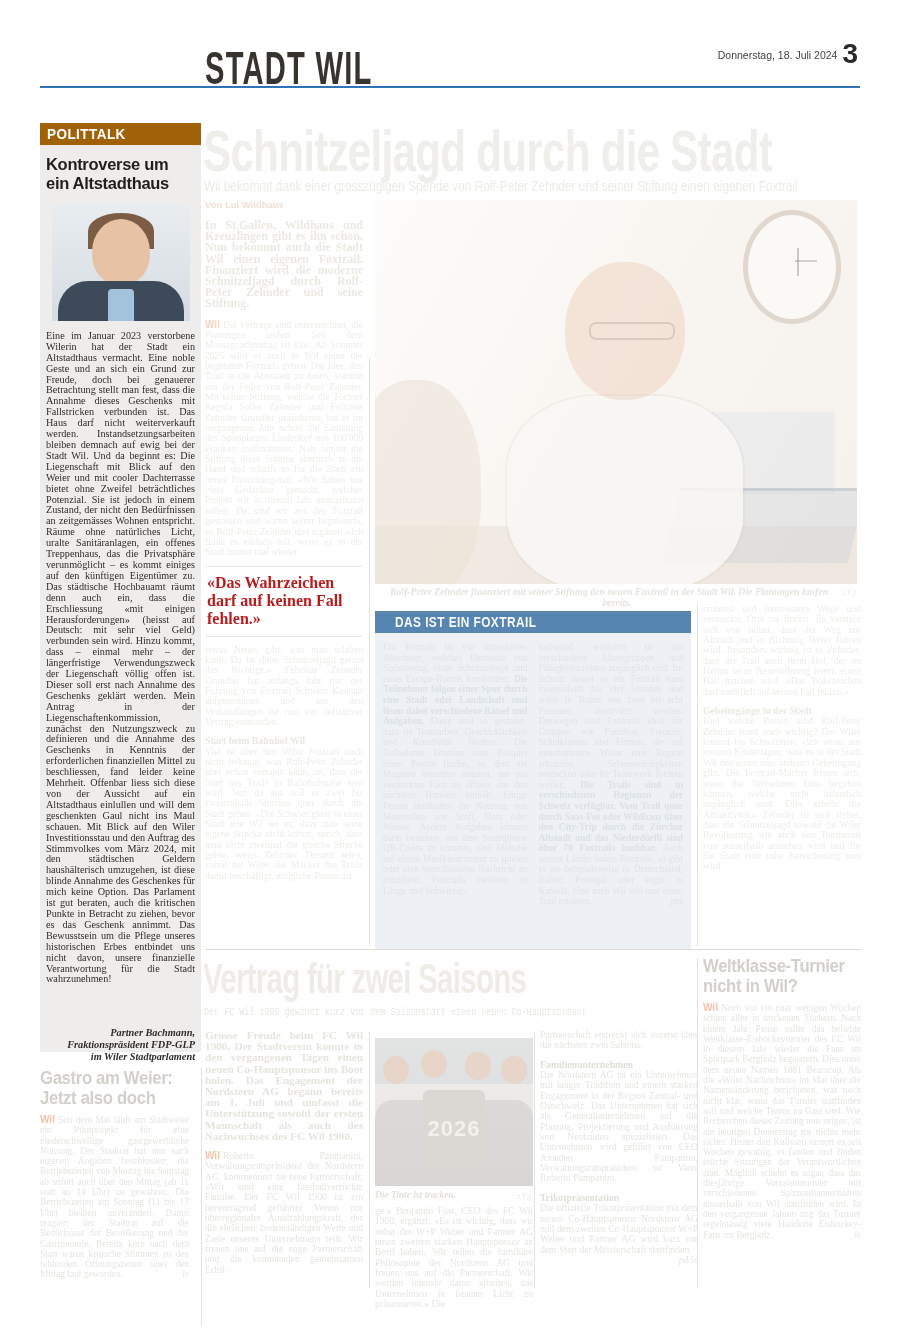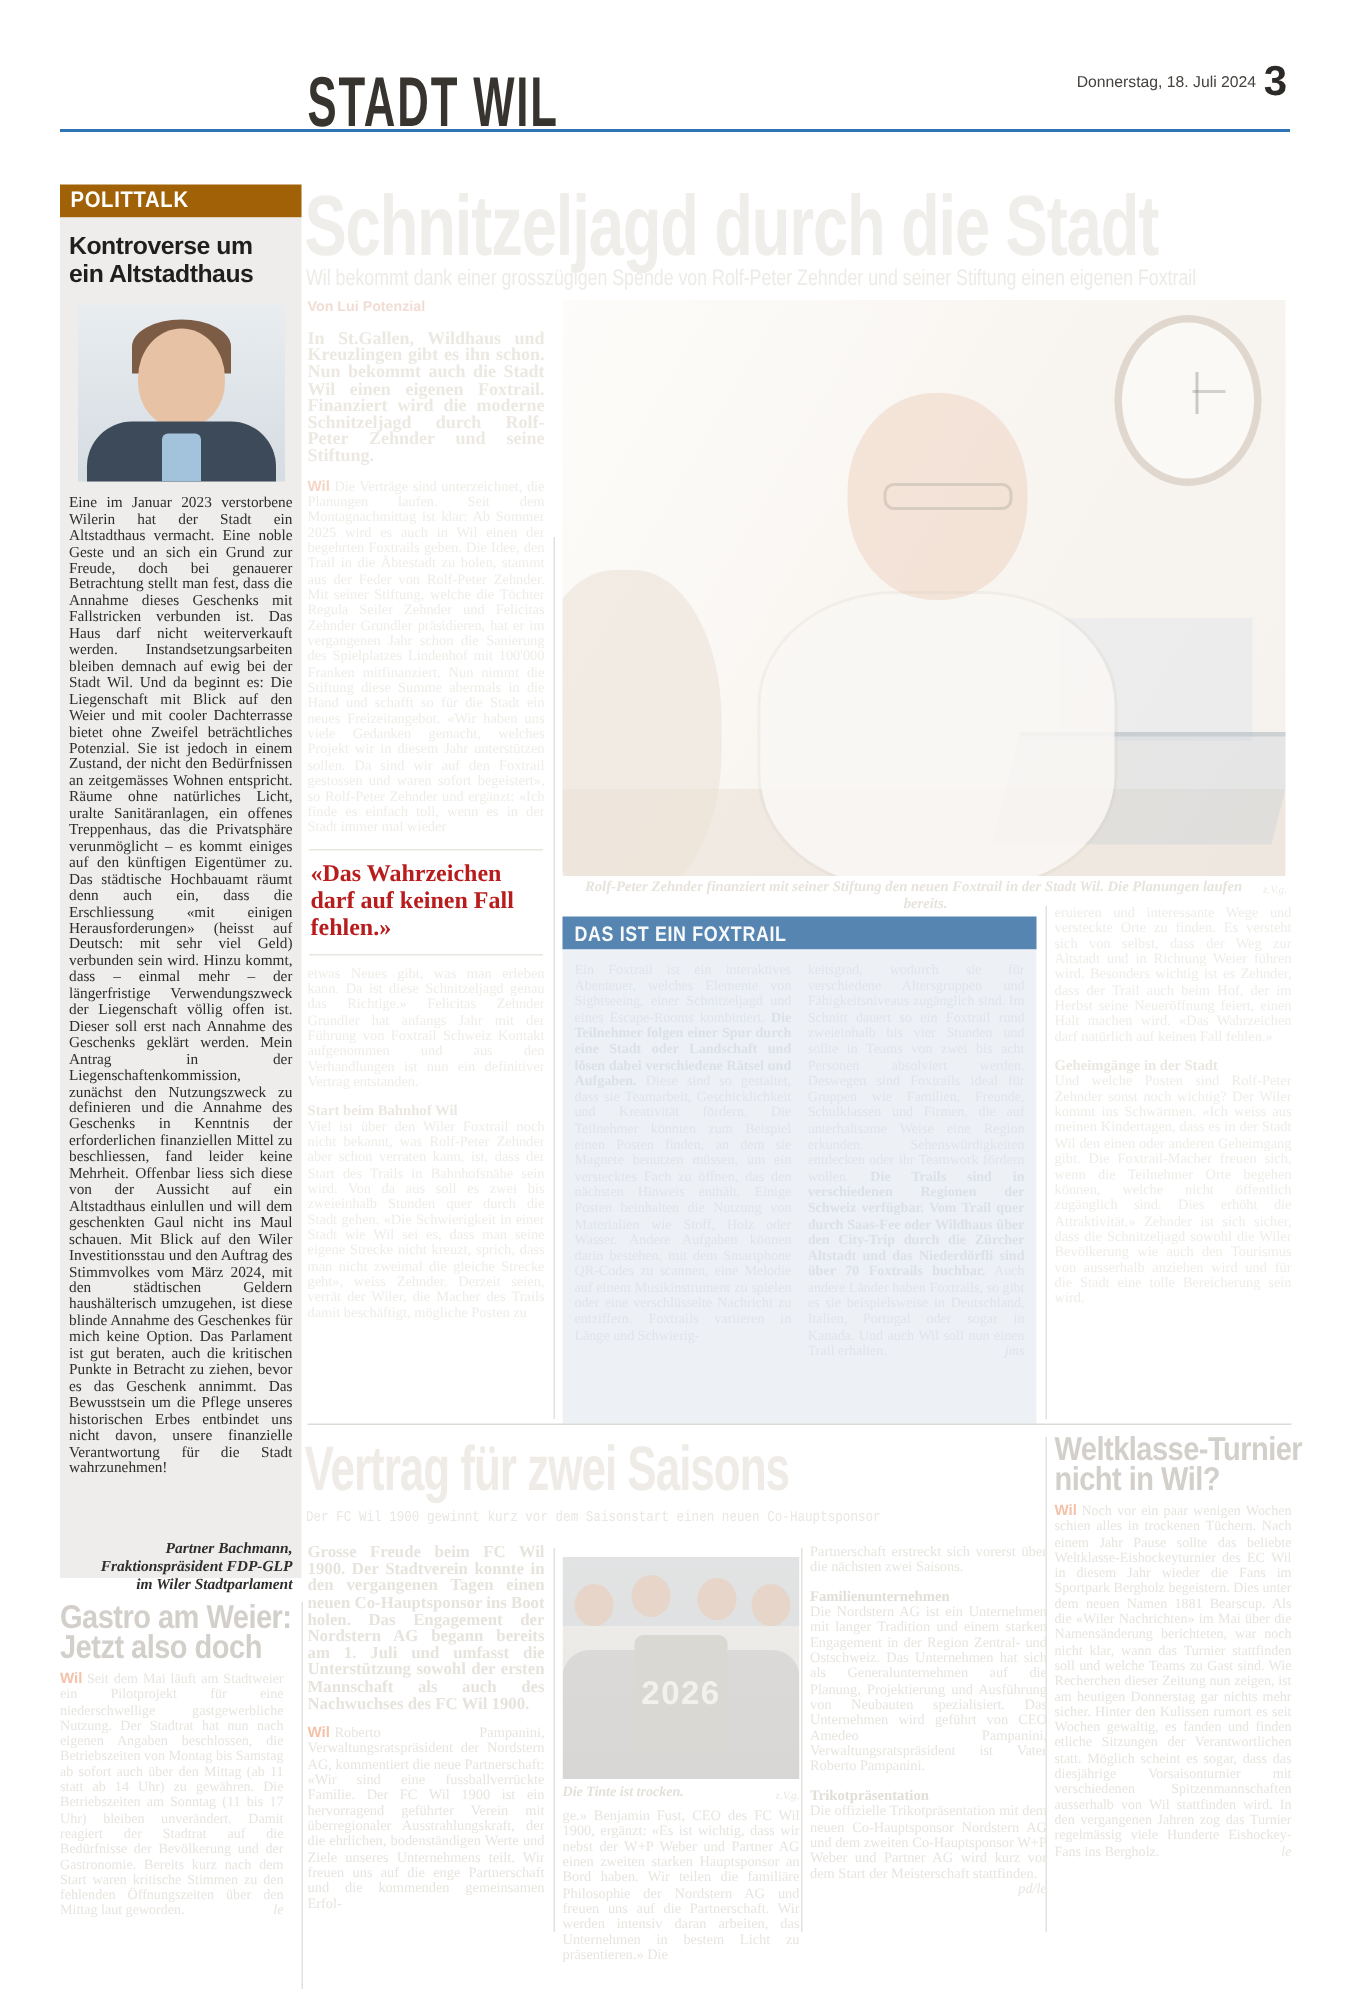--- a/index.html
+++ b/index.html
@@ -75,21 +75,21 @@
             border:5px solid rgba(197,184,168,.5);background:#fbf9f6;}
   .ph-hand1{position:absolute;right:58px;top:48px;width:2px;height:28px;background:rgba(120,115,108,.35);}
   .ph-hand2{position:absolute;right:40px;top:60px;width:22px;height:2px;background:rgba(120,115,108,.3);}
   .lead-caption{position:absolute;left:376px;top:586px;width:482px;font-style:italic;font-weight:bold;
                 font-size:9.8px;color:#e7e3dd;text-align:center;}
   .cap-credit{float:right;font-style:italic;font-weight:normal;font-size:7.5px;color:#edebe7;margin-top:2px;}
 
   
   .foxbox{position:absolute;left:375px;top:611px;width:316px;height:339px;}
   .fb-bar{height:22px;background:#5585b0;color:#f7f9fb;font-family:"Liberation Sans",sans-serif;
-          font-weight:bold;font-size:14px;line-height:22px;padding-left:8px;letter-spacing:.5px;}
+          font-weight:bold;font-size:14px;line-height:22px;padding-left:20px;letter-spacing:.5px;}
   .fb-bar .cond{transform:scaleX(.85);}
   .fb-body{background:#edf1f6;height:317px;box-sizing:border-box;padding:9px 8px;display:flex;gap:11px;}
   .fb-col{width:146px;font-size:9.4px;line-height:10.6px;text-align:justify;color:#e0e4ea;overflow:hidden;}
   .fb-bold{font-weight:bold;color:#dce0e7;}
   .fb-credit{float:right;font-style:italic;color:#dfe3e9;}
 
   
   .hrule-mid{position:absolute;left:205px;top:949px;width:656px;height:1px;background:#dedbd6;}
   .vrule{position:absolute;width:1px;background:#e5e2dd;}
 
@@ -109,21 +109,21 @@
   .cp-torso{position:absolute;left:0;bottom:0;width:100%;height:86px;border-radius:18px 18px 0 0;background:rgba(188,190,188,.35);}
   .cp-jersey{position:absolute;left:48px;top:52px;width:62px;height:78px;border-radius:6px;
              background:#d9d8d3;display:flex;align-items:center;justify-content:center;}
   .cp-year{font-family:"Liberation Sans",sans-serif;font-weight:bold;font-size:22px;
            letter-spacing:1px;color:#f2f1ed;}
   .ct-caption{margin-top:4px;font-style:italic;font-weight:bold;font-size:9.4px;color:#e4e0da;}
   .ct-capcredit{float:right;font-style:italic;font-weight:normal;font-size:7.5px;color:#eae7e2;margin-top:2px;}
 
   
   .mini-head{font-family:"Liberation Sans",sans-serif;font-weight:bold;color:#d3d0cb;
-             letter-spacing:-.4px;line-height:20px;font-size:22px;}
+             letter-spacing:-.4px;line-height:20px;font-size:19px;}
   .mini-head .cond{transform:scaleX(.88);}
   .mini-body{margin-top:7px;font-size:9.4px;line-height:10.3px;text-align:justify;color:#e8e5e0;}
   .gastro-wrap{position:absolute;left:40px;top:1068px;width:149px;}
   .hockey-wrap{position:absolute;left:703px;top:956px;width:158px;}
 </style>
 </head>
 <body>
 
 <div class="page">
 
@@ -150,21 +150,21 @@
         <div>Fraktionspräsident FDP-GLP</div>
         <div>im Wiler Stadtparlament</div>
       </div>
     </div>
   </div>
 
   <div class="ghost-headline"><span class="cond">Schnitzeljagd durch die Stadt</span></div>
   <div class="ghost-sub"><span class="cond">Wil bekommt dank einer grosszügigen Spende von Rolf-Peter Zehnder und seiner Stiftung einen eigenen Foxtrail</span></div>
 
   <div class="col" style="left:205px;top:199px;height:748px;">
-    <div class="byline">Von Lui Potenzial</div>
+    <div class="byline">Von Lui Wildhaus</div>
     <div class="lead-par">In St.Gallen, Wildhaus und Kreuzlingen gibt es ihn schon. Nun bekommt auch die Stadt Wil einen eigenen Foxtrail. Finanziert wird die moderne Schnitzeljagd durch Rolf-Peter Zehnder und seine Stiftung.</div>
     <div class="body-par"><span class="leadin leadin-top">Wil</span><span>Die Verträge sind unterzeichnet, die Planungen laufen. Seit dem Montagnachmittag ist klar: Ab Sommer 2025 wird es auch in Wil einen der begehrten Foxtrails geben. Die Idee, den Trail in die Äbtestadt zu holen, stammt aus der Feder von Rolf-Peter Zehnder. Mit seiner Stiftung, welche die Töchter Regula Seiler Zehnder und Felicitas Zehnder Grundler präsidieren, hat er im vergangenen Jahr schon die Sanierung des Spielplatzes Lindenhof mit 100'000 Franken mitfinanziert. Nun nimmt die Stiftung diese Summe abermals in die Hand und schafft so für die Stadt ein neues Freizeitangebot. «Wir haben uns viele Gedanken gemacht, welches Projekt wir in diesem Jahr unterstützen sollen. Da sind wir auf den Foxtrail gestossen und waren sofort begeistert», so Rolf-Peter Zehnder und ergänzt: «Ich finde es einfach toll, wenn es in der Stadt immer mal wieder</span></div>
     <div class="pull-quote"><span>«Das Wahrzeichen darf auf keinen Fall fehlen.»</span></div>
     <div class="body-par">etwas Neues gibt, was man erleben kann. Da ist diese Schnitzeljagd genau das Richtige.» Felicitas Zehnder Grundler hat anfangs Jahr mit der Führung von Foxtrail Schweiz Kontakt aufgenommen und aus den Verhandlungen ist nun ein definitiver Vertrag entstanden.</div>
     <div class="subhead">Start beim Bahnhof Wil</div>
     <div class="body-par">Viel ist über den Wiler Foxtrail noch nicht bekannt, was Rolf-Peter Zehnder aber schon verraten kann, ist, dass der Start des Trails in Bahnhofsnähe sein wird. Von da aus soll es zwei bis zweieinhalb Stunden quer durch die Stadt gehen. «Die Schwierigkeit in einer Stadt wie Wil sei es, dass man seine eigene Strecke nicht kreuzt, sprich, dass man nicht zweimal die gleiche Strecke geht», weiss Zehnder. Derzeit seien, verrät der Wiler, die Macher des Trails damit beschäftigt, mögliche Posten zu</div>
   </div>
 
   <div class="lead-photo">
     <div class="ph-desk"></div>

